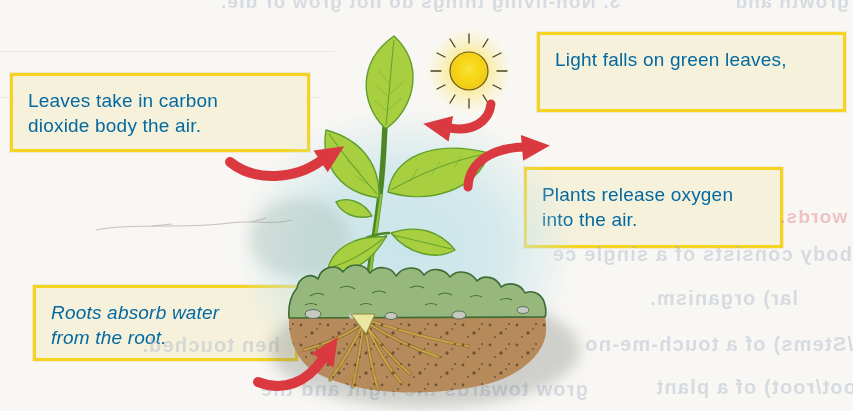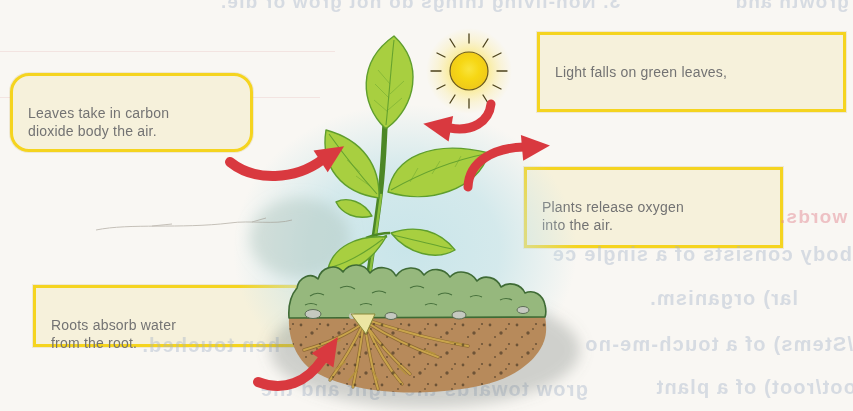--- a/index.html
+++ b/index.html
@@ -9,27 +9,27 @@
     background:#f9f7f3;
   }
   
   .rule{position:absolute;height:1px;background:rgba(222,165,165,0.22);z-index:1;}
   .rule1{left:0;top:51px;width:335px;}
   .rule2{left:0;top:97px;width:320px;}
   
   .callout{
     position:absolute;z-index:2;box-sizing:border-box;
     background:#f6f1db;border:3px solid #f5d41f;
-    color:#737373;font-size:14px;line-height:1.32;letter-spacing:0.2px;
-    padding:28px 15px;box-shadow:0 0 0 1px rgba(180,150,30,0.15);
+    color:#0369a1;font-size:19px;line-height:1.32;letter-spacing:0.2px;
+    padding:12px 15px;box-shadow:0 0 0 1px rgba(180,150,30,0.15);
   }
-  .co-carbon {left:10px; top:73px; width:243px;height:79px;border-radius:19px;}
+  .co-carbon {left:10px; top:73px; width:300px;height:79px;}
   .co-light  {left:537px;top:32px; width:309px;height:80px;}
   .co-oxygen {left:524px;top:167px;width:259px;height:81px;}
-  .co-water  {left:33px; top:285px;width:265px;height:61px;}
+  .co-water  {left:33px; top:285px;width:265px;height:76px;font-style:italic;}
   
   .bt{
     position:absolute;z-index:3;transform:scaleX(-1);
     font-weight:700;font-size:19px;letter-spacing:1.2px;white-space:nowrap;
     color:rgba(163,177,199,0.40);text-align:left;pointer-events:none;
   }
   .bt1{left:150px;top:-9px; width:540px;text-align:center;}
   .bt2{left:712px;top:-9px; width:200px;}
   .bt3{left:762px;top:206px;width:140px;color:rgba(228,139,150,0.50);}
   .bt4{left:552px;top:243px;width:300px;font-size:20px;}

